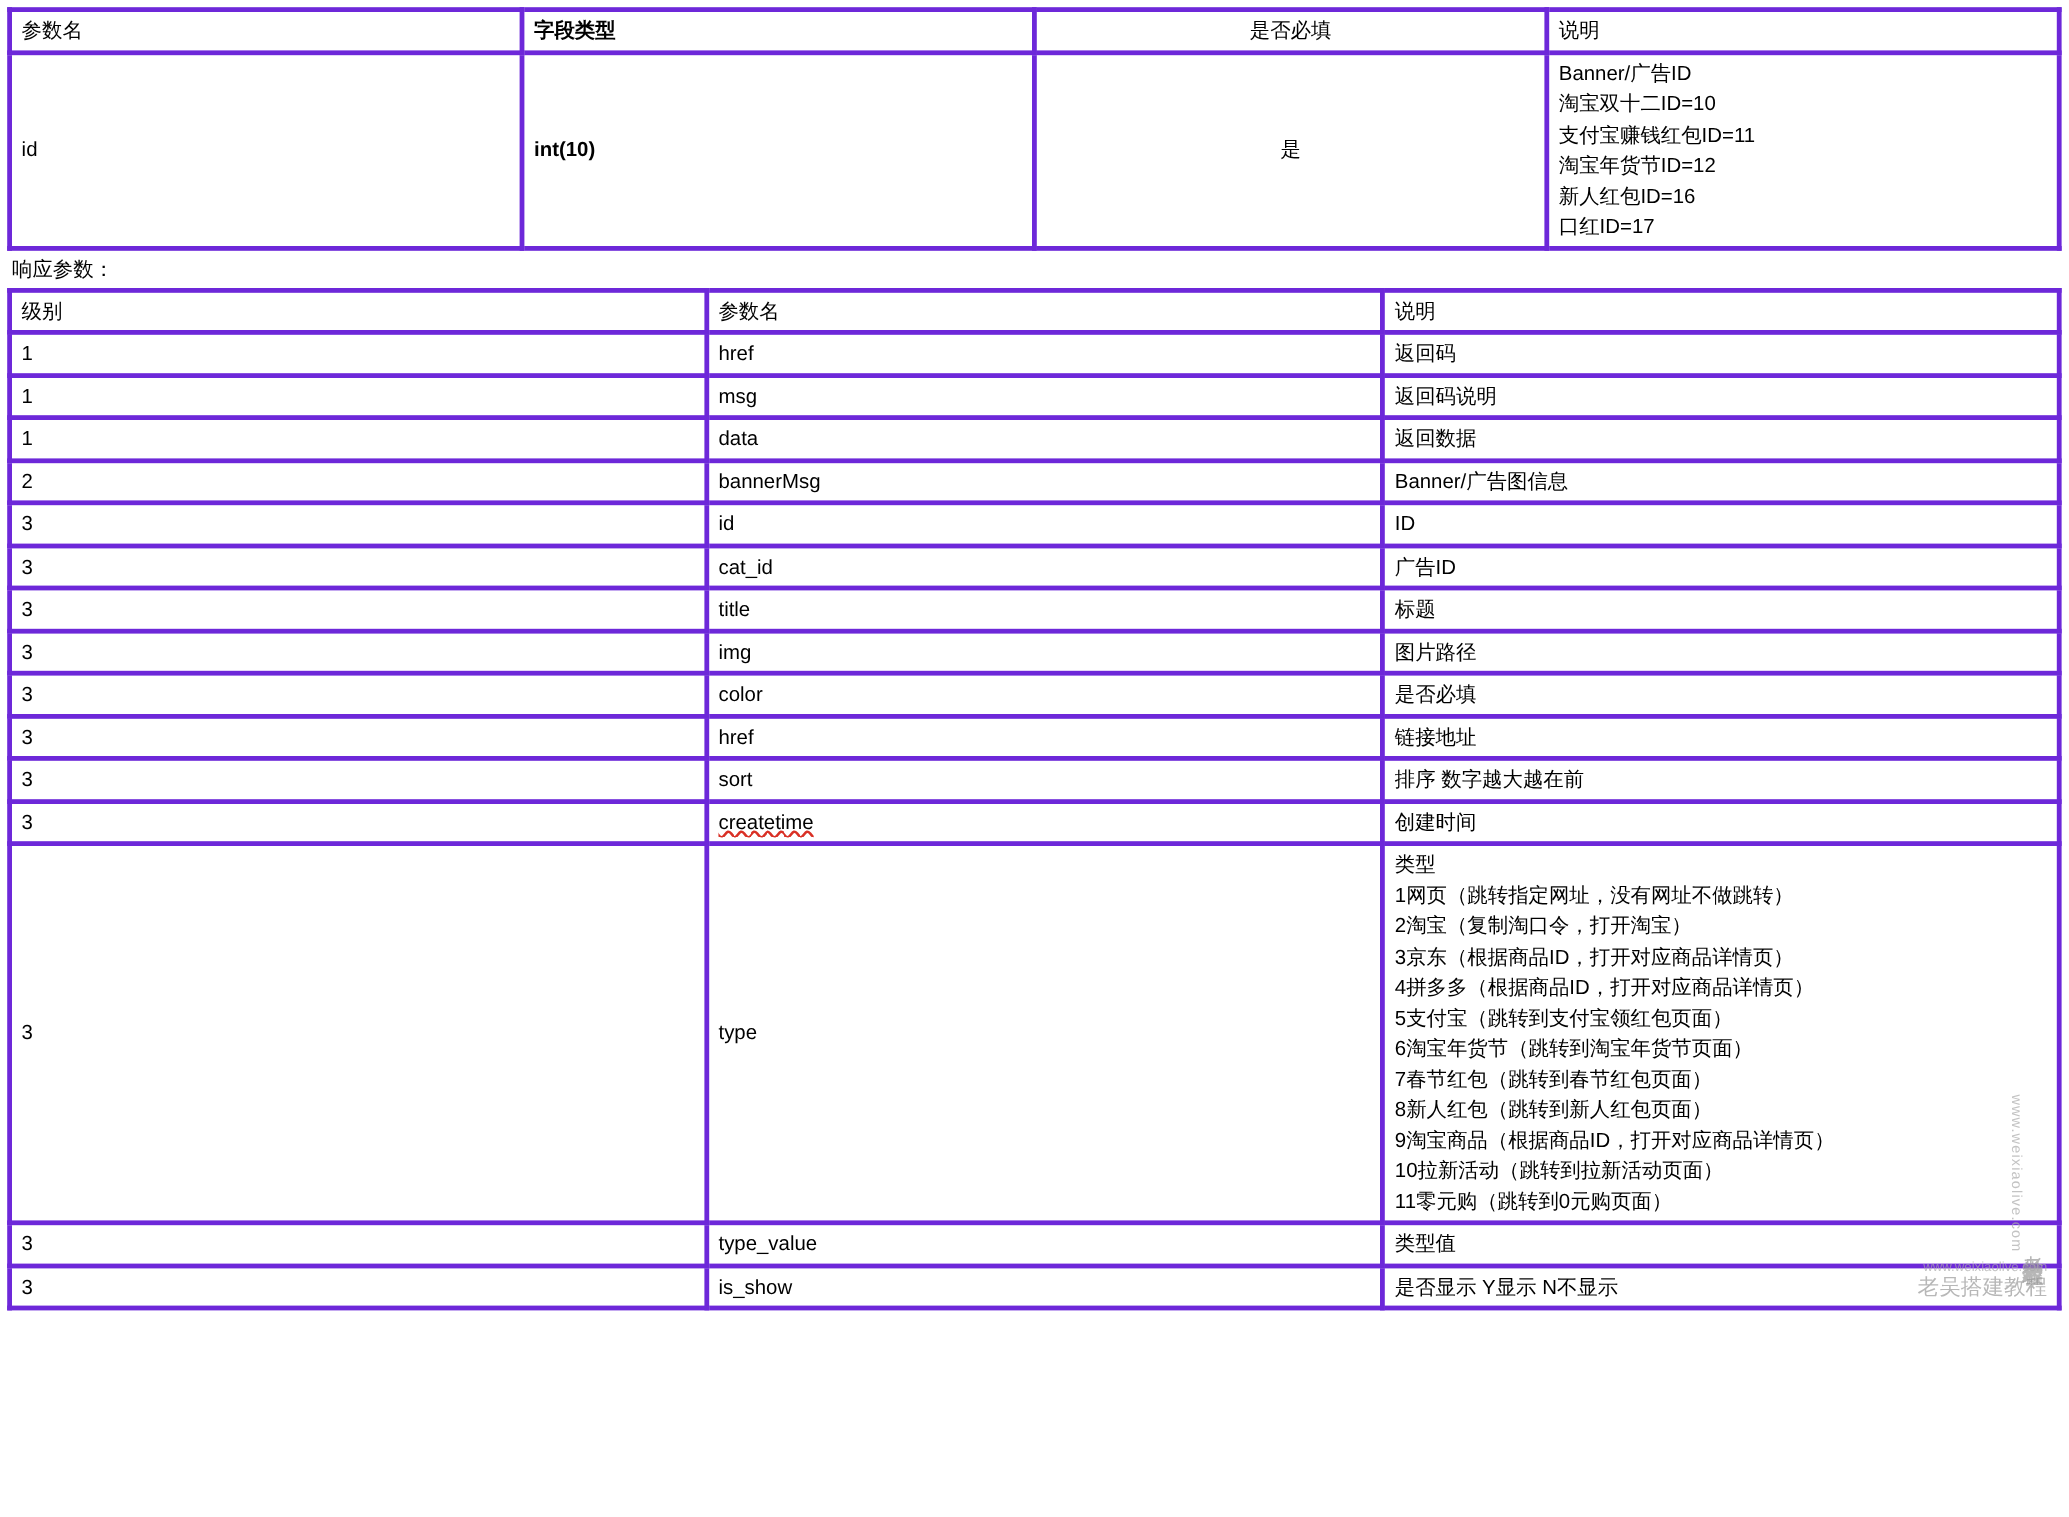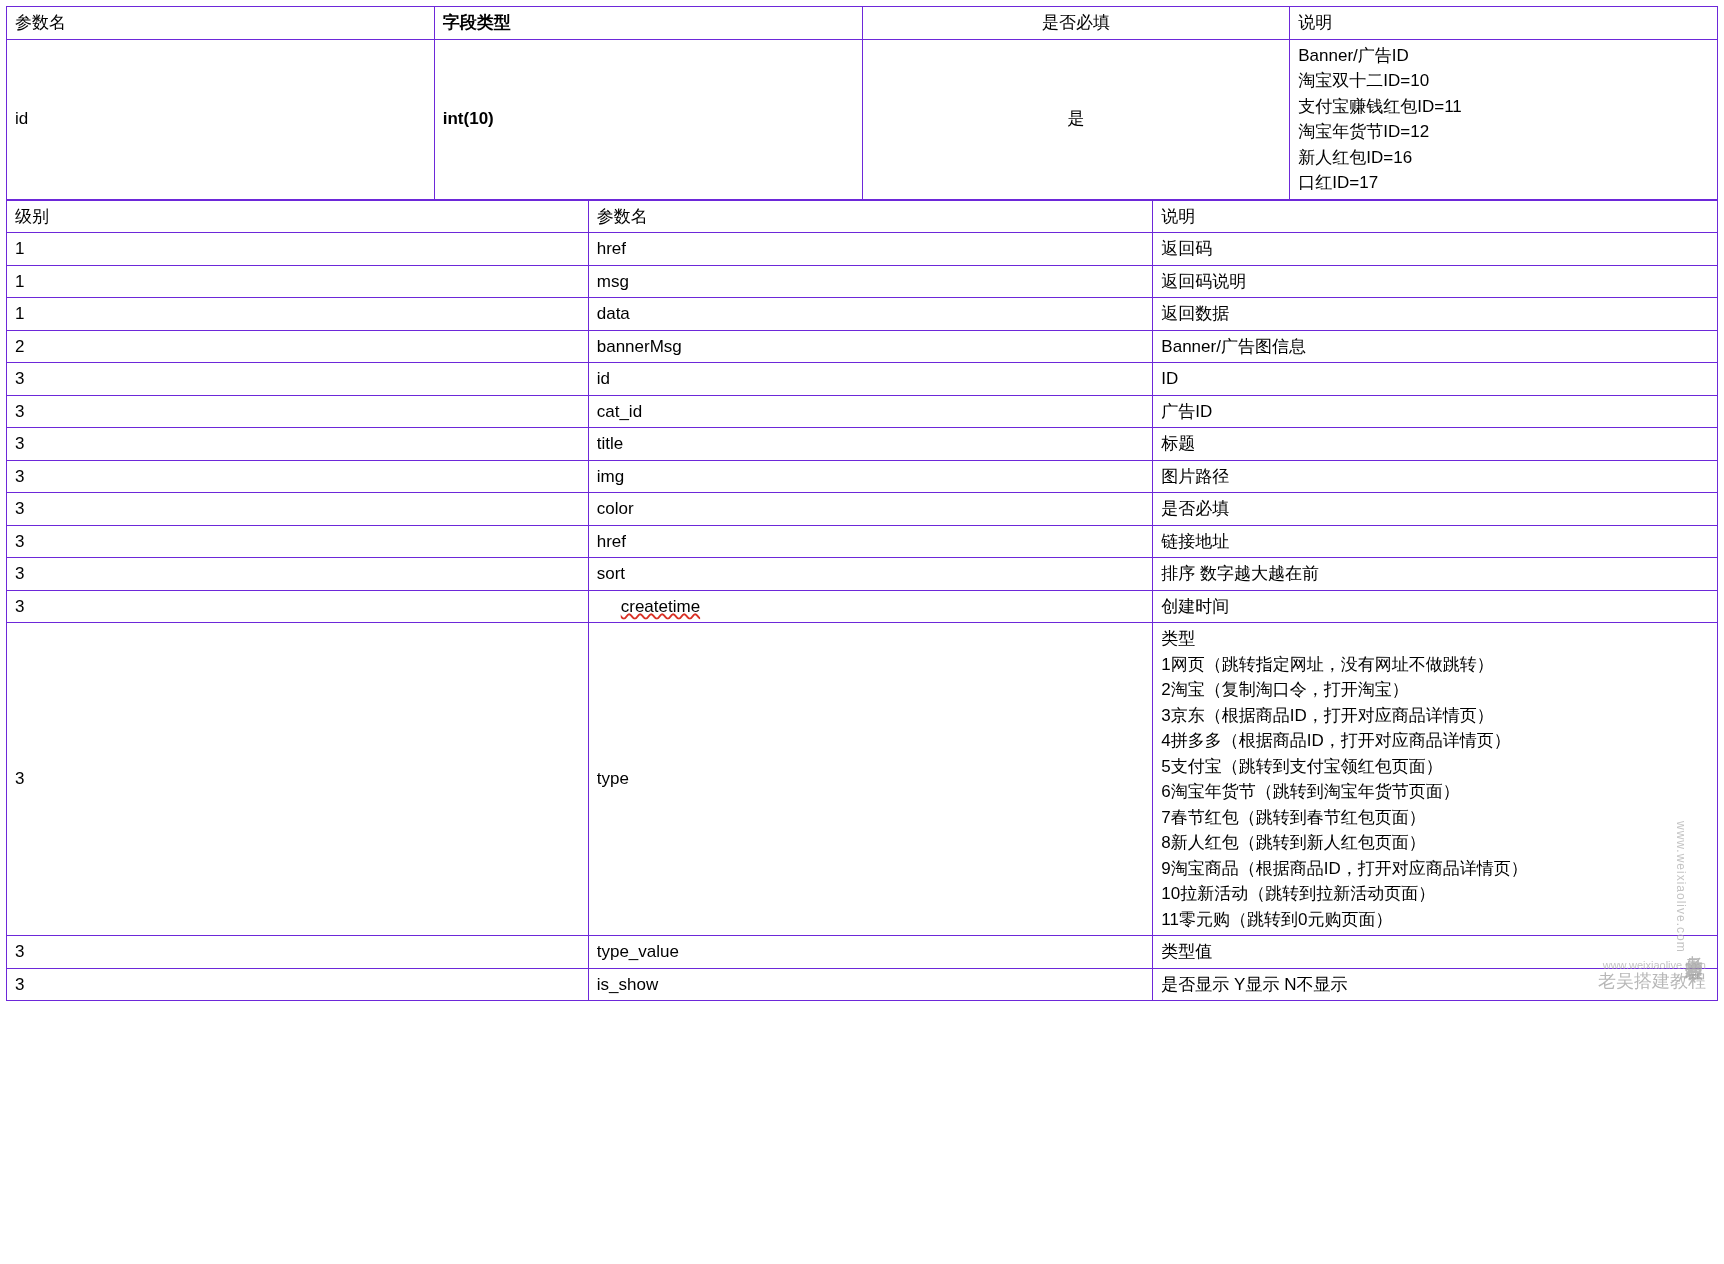--- a/index.html
+++ b/index.html
@@ -11,36 +11,35 @@
       margin: 0;
       padding: 6px;
       width: 1724px;
     }
     table {
       width: 100%;
       border-collapse: collapse;
       table-layout: fixed;
     }
     td {
-      border: 1px solid #6d28d9;
+      border: 4px solid #6d28d9;
       padding: 3px 8px;
       vertical-align: middle;
       line-height: 1.5;
     }
     .multi-line {
       white-space: pre-line;
     }
     .section-text {
       padding: 2px 4px;
       line-height: 1.6;
     }
     .spellcheck-underline {
       text-decoration: underline wavy #d93025;
       text-decoration-thickness: 1.5px;
-      margin-left: 24px;
     }
     .table1 td:nth-child(1) { width: 25%; }
     .table1 td:nth-child(2) { width: 25%; font-weight: bold; }
     .table1 td:nth-child(3) { width: 25%; text-align: center; }
     .table1 td:nth-child(4) { width: 25%; }
     .table2 td:nth-child(1) { width: 34%; }
     .table2 td:nth-child(2) { width: 33%; }
     .table2 td:nth-child(3) { width: 33%; }
     .watermark {
       position: absolute;
@@ -104,20 +103,21 @@
     <td class="multi-line">Banner/广告ID
 淘宝双十二ID=10
 支付宝赚钱红包ID=11
 淘宝年货节ID=12
 新人红包ID=16
 口红ID=17</td>
   </tr>
 </tbody>
     </table>
 
+<div class="section-text">响应参数：</div>
 
 <table class="table2">
   <tbody>
         <tr>
     <td>级别</td>
     <td>参数名</td>
     <td>说明</td>
   </tr>
   </tbody>
       <tbody id="response-rows">

